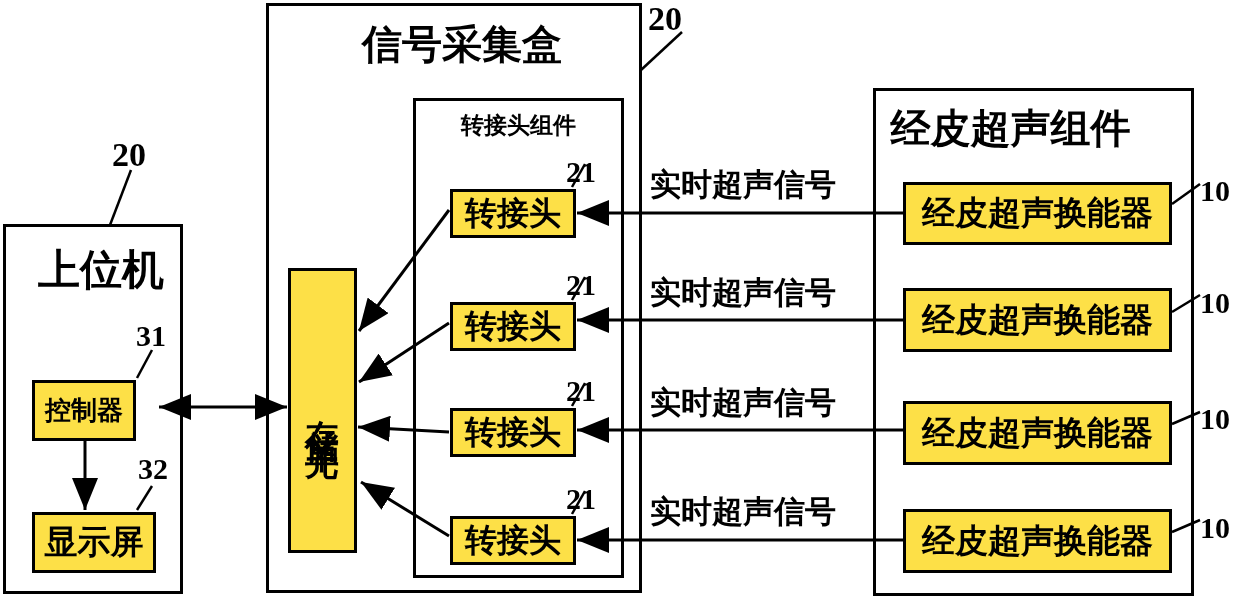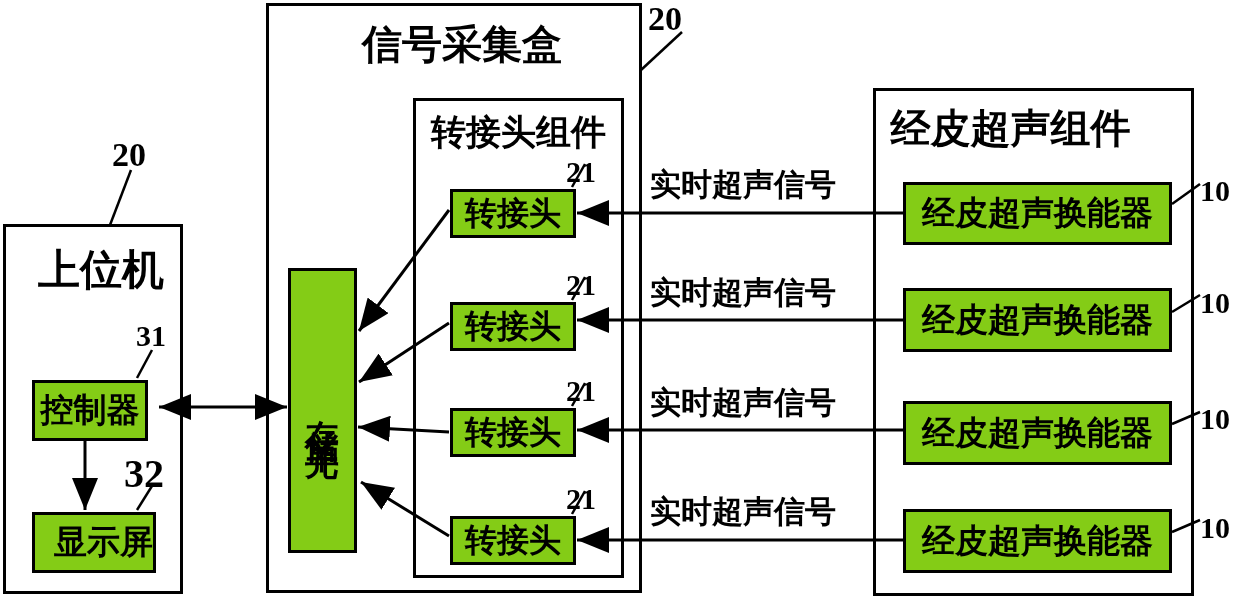--- a/index.html
+++ b/index.html
@@ -1,47 +1,47 @@
 <!DOCTYPE html>
 <html><head>
 <meta charset="utf-8">
 <style>
   html,body{margin:0;padding:0;background:#fff;}
   .canvas{position:relative;width:1240px;height:599px;background:#fff;overflow:hidden;
           font-family:"Liberation Sans",sans-serif;color:#000;}
   .box{position:absolute;border:3px solid #000;box-sizing:border-box;background:transparent;}
   .cellbox{position:absolute;border:3px solid #000;box-sizing:border-box;display:flex;
-           align-items:center;justify-content:center;font-weight:bold;background:#84cc16;}
+           align-items:center;justify-content:center;font-weight:bold;background:#fde047;}
   .title{position:absolute;text-align:center;font-weight:bold;line-height:1.15;}
   .siglabel{position:absolute;width:210px;text-align:left;font-weight:bold;font-size:31px;line-height:1;}
   .refnum{position:absolute;font-family:"Liberation Serif",serif;font-weight:bold;line-height:1;}
   .vtext{writing-mode:vertical-rl;text-orientation:upright;letter-spacing:9px;
          font-size:34px;font-weight:bold;}
   svg.overlay{position:absolute;left:0;top:0;z-index:4;pointer-events:none;}
   .lbl{z-index:3;}
 </style>
 </head>
 <body>
 
 <div class="canvas">
 
   <div class="box" style="left:3px;top:224px;width:180px;height:370px;"></div>
   <div class="box" style="left:266px;top:3px;width:376px;height:590px;"></div>
   <div class="box" style="left:413px;top:98px;width:211px;height:480px;"></div>
   <div class="box" style="left:873px;top:88px;width:321px;height:508px;"></div>
 
   <div class="title" style="left:3px;top:246px;width:196px;font-size:42px;">上位机</div>
   <div class="title" style="left:274px;top:21px;width:376px;font-size:40px;">信号采集盒</div>
-  <div class="title" style="left:413px;top:112px;width:211px;font-size:35px;">转接头组件</div>
+  <div class="title" style="left:413px;top:112px;width:211px;font-size:23px;">转接头组件</div>
   <div class="title" style="left:873px;top:105px;width:275px;font-size:40px;">经皮超声组件</div>
 
-  <div class="cellbox" style="left:32px;top:380px;width:116px;height:61px;font-size:33px;">
+  <div class="cellbox" style="left:32px;top:380px;width:104px;height:61px;font-size:26px;">
     <span>控制器</span>
   </div>
-  <div class="cellbox" style="left:32px;top:512px;width:124px;height:61px;font-size:33px;justify-content:flex-end;">
+  <div class="cellbox" style="left:32px;top:512px;width:124px;height:61px;font-size:33px;">
     <span>显示屏</span>
   </div>
 
   <div class="cellbox" style="left:288px;top:268px;width:69px;height:285px;">
     <span class="vtext">存储单元</span>
   </div>
 
   <div class="cellbox" style="left:450px;top:189px;width:126px;height:49px;font-size:32px;">
     <span>转接头</span>
   </div>
@@ -69,21 +69,21 @@
   </div>
 
   <div class="siglabel lbl" style="left:650px;top:169px;">实时超声信号</div>
   <div class="siglabel lbl" style="left:650px;top:277px;">实时超声信号</div>
   <div class="siglabel lbl" style="left:650px;top:387px;">实时超声信号</div>
   <div class="siglabel lbl" style="left:650px;top:496px;">实时超声信号</div>
 
   <div class="refnum lbl" style="left:112px;top:138px;font-size:34px;">20</div>
   <div class="refnum lbl" style="left:648px;top:2px;font-size:34px;text-align:right;">20</div>
   <div class="refnum lbl" style="left:136px;top:321px;font-size:30px;">31</div>
-  <div class="refnum lbl" style="left:124px;top:454px;font-size:40px;">32</div>
+  <div class="refnum lbl" style="left:138px;top:454px;font-size:30px;">32</div>
   <div class="refnum lbl" style="left:566px;top:157px;font-size:30px;">21</div>
   <div class="refnum lbl" style="left:566px;top:270px;font-size:30px;">21</div>
   <div class="refnum lbl" style="left:566px;top:376px;font-size:30px;">21</div>
   <div class="refnum lbl" style="left:566px;top:484px;font-size:30px;">21</div>
   <div class="refnum lbl" style="left:1200px;top:176px;font-size:30px;">10</div>
   <div class="refnum lbl" style="left:1200px;top:288px;font-size:30px;">10</div>
   <div class="refnum lbl" style="left:1200px;top:404px;font-size:30px;">10</div>
   <div class="refnum lbl" style="left:1200px;top:513px;font-size:30px;">10</div>
 
   <svg class="overlay" width="1240" height="599" viewBox="0 0 1240 599">

